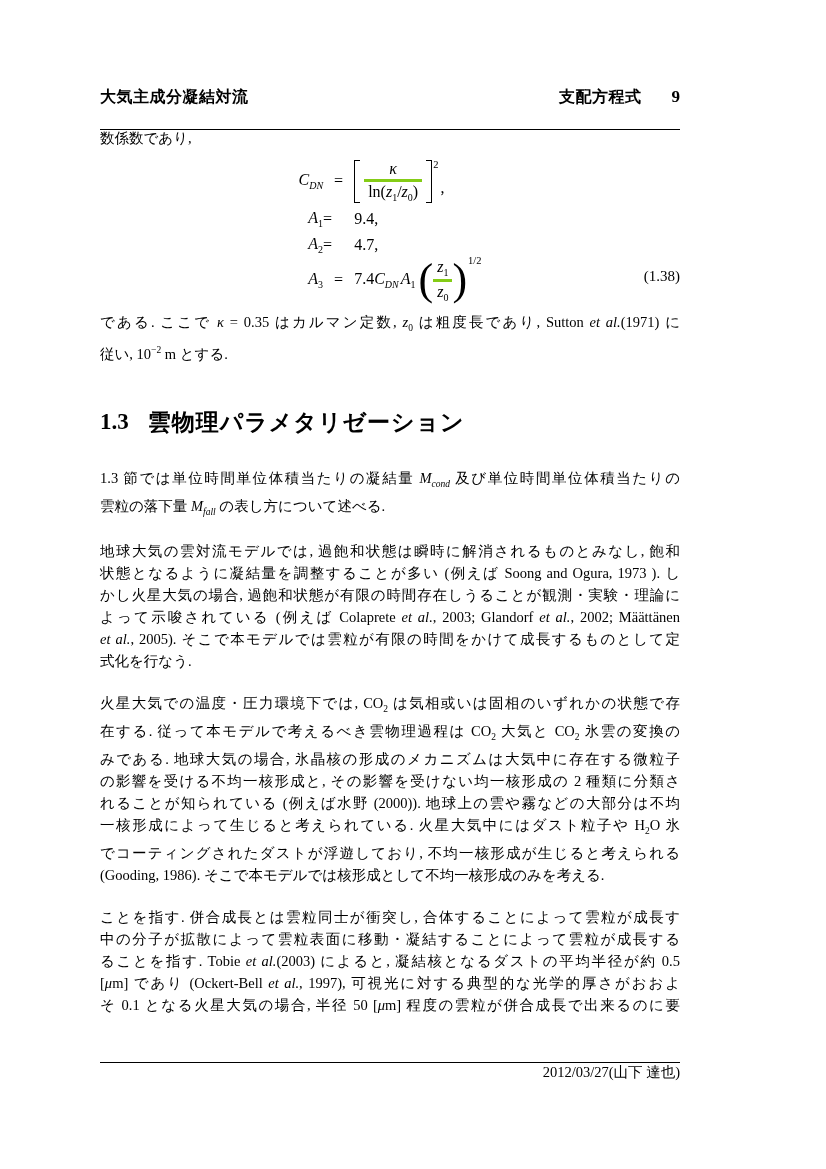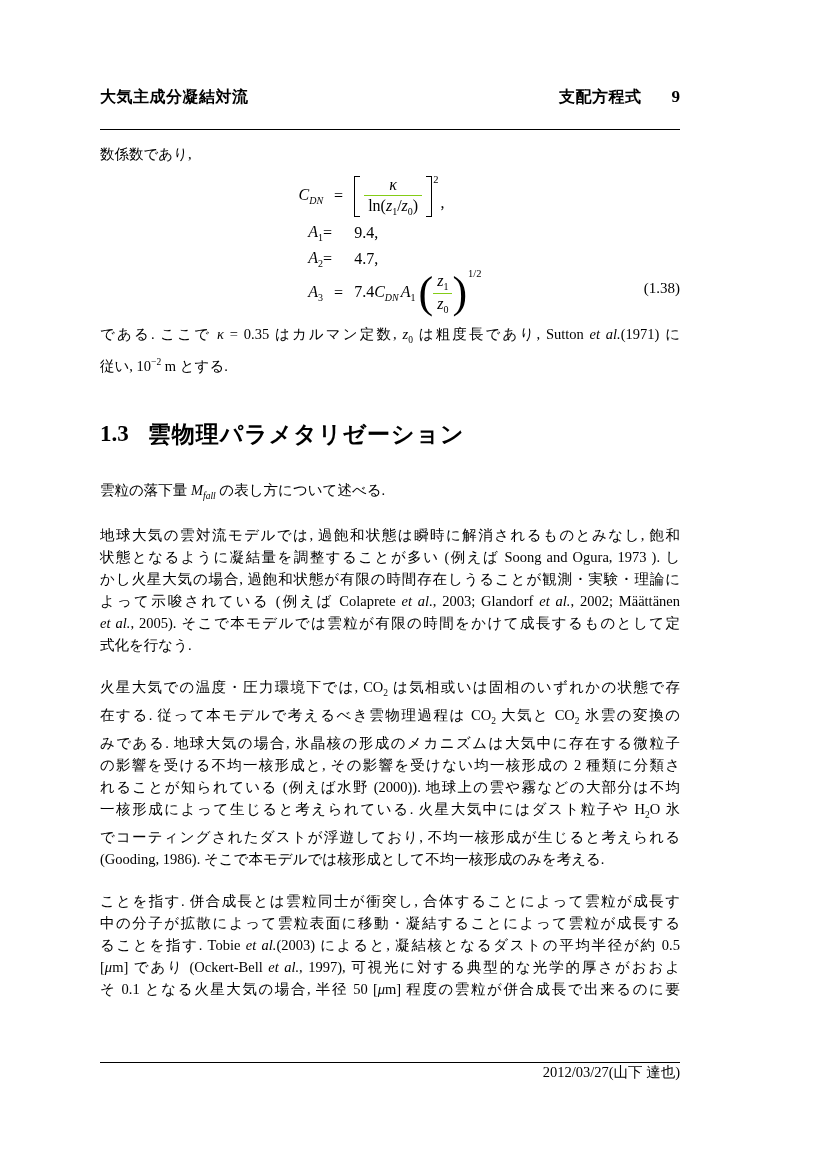--- a/index.html
+++ b/index.html
@@ -18,21 +18,21 @@
     font-family:"Liberation Sans","DejaVu Sans",sans-serif;
     font-weight:600;font-size:16px;letter-spacing:.5px;
   }
   .hd-right{margin-left:auto;display:flex;align-items:baseline;}
   .hd-section{
     font-family:"Liberation Sans","DejaVu Sans",sans-serif;
     font-weight:600;font-size:16px;letter-spacing:.5px;margin-left:44px;
   }
   .hd-page{font-weight:bold;font-size:17px;margin-left:30px;}
   
-  .content{position:absolute;left:100px;top:143px;width:580px;}
+  .content{position:absolute;left:100px;top:127px;width:580px;}
   .para{font-size:14.5px;line-height:22px;}
   .line{text-align:justify;text-align-last:justify;line-height:22px;}
   .line.last{text-align-last:auto;}
   .p-lead{margin-top:0;}
   .p-kappa{margin-top:8px;}
   .p-intro{margin-top:30px;}
   .p-earth{margin-top:17px;}
   .p-mars{margin-top:20px;}
   .p-growth{margin-top:20px;}
   
@@ -46,21 +46,21 @@
     display:grid;grid-template-columns:auto auto auto;
     justify-content:center;align-items:center;font-size:16px;
   }
   .eqgrid .y-sub,.eqgrid .y-subi{font-size:10px;vertical-align:-4px;}
   .lhs{justify-self:end;}
   .rel{padding:0 11px;}
   .rhs{justify-self:start;display:inline-flex;align-items:center;}
   .rsimple{padding:3px 0;}
   .frac{display:inline-flex;flex-direction:column;align-items:center;}
   .frac .num{padding:0 4px 1px;line-height:1.1;}
-  .frac .den{border-top:1px solid #84cc16;padding:1px 4px 0;line-height:1.1;}
+  .frac .den{border-top:3px solid #84cc16;padding:1px 4px 0;line-height:1.1;}
   .brgroup{display:inline-flex;margin:3px 0;}
   .sqL{width:5px;border:1.4px solid #000;border-right:none;margin-right:4px;}
   .sqR{width:5px;border:1.4px solid #000;border-left:none;margin-left:4px;}
   .pgroup{display:inline-flex;align-items:center;margin-left:3px;}
   .bigp{font-size:44px;font-weight:300;line-height:.85;font-family:"Liberation Serif",serif;}
   .pow{font-size:10.5px;position:relative;top:-17px;margin-left:1px;}
   .pow4{top:-20px;}
   .tail{position:relative;top:7px;margin-left:2px;}
   .pre .y-subi{margin-right:2px;}
   .eqno{position:absolute;right:0;bottom:18px;font-size:15px;}
@@ -150,20 +150,21 @@
       <div class="line"><span>である. ここで </span><span class="y-i">κ</span><span> = 0.35 はカルマン定数, </span><span class="y-i">z</span><span class="y-sub">0</span><span> は粗度長であり, Sutton </span><span class="y-i">et al.</span><span>(1971) に</span></div>
       <div class="line last"><span>従い, 10</span><span class="y-sup">−2</span><span> m とする.</span></div>
     </div>
 
   <h2 class="sec">
     <span class="secnum">1.3</span>
     <span class="sectitle">雲物理パラメタリゼーション</span>
   </h2>
 
   <div class="para p-intro">
+      <div class="line"><span>1.3 節では単位時間単位体積当たりの凝結量 </span><span class="y-i">M</span><span class="y-subi">cond</span><span> 及び単位時間単位体積当たりの</span></div>
       <div class="line last"><span>雲粒の落下量 </span><span class="y-i">M</span><span class="y-subi">fall</span><span> の表し方について述べる.</span></div>
     </div>
   <div class="para p-earth">
       <div class="line"><span>地球大気の雲対流モデルでは, 過飽和状態は瞬時に解消されるものとみなし, 飽和</span></div>
       <div class="line"><span>状態となるように凝結量を調整することが多い (例えば Soong and Ogura, 1973 ). し</span></div>
       <div class="line"><span>かし火星大気の場合, 過飽和状態が有限の時間存在しうることが観測・実験・理論に</span></div>
       <div class="line"><span>よって示唆されている (例えば Colaprete </span><span class="y-i">et al.</span><span>, 2003; Glandorf </span><span class="y-i">et al.</span><span>, 2002; Määttänen</span></div>
       <div class="line"><span class="y-i">et al.</span><span>, 2005). そこで本モデルでは雲粒が有限の時間をかけて成長するものとして定</span></div>
       <div class="line last"><span>式化を行なう.</span></div>
     </div>

